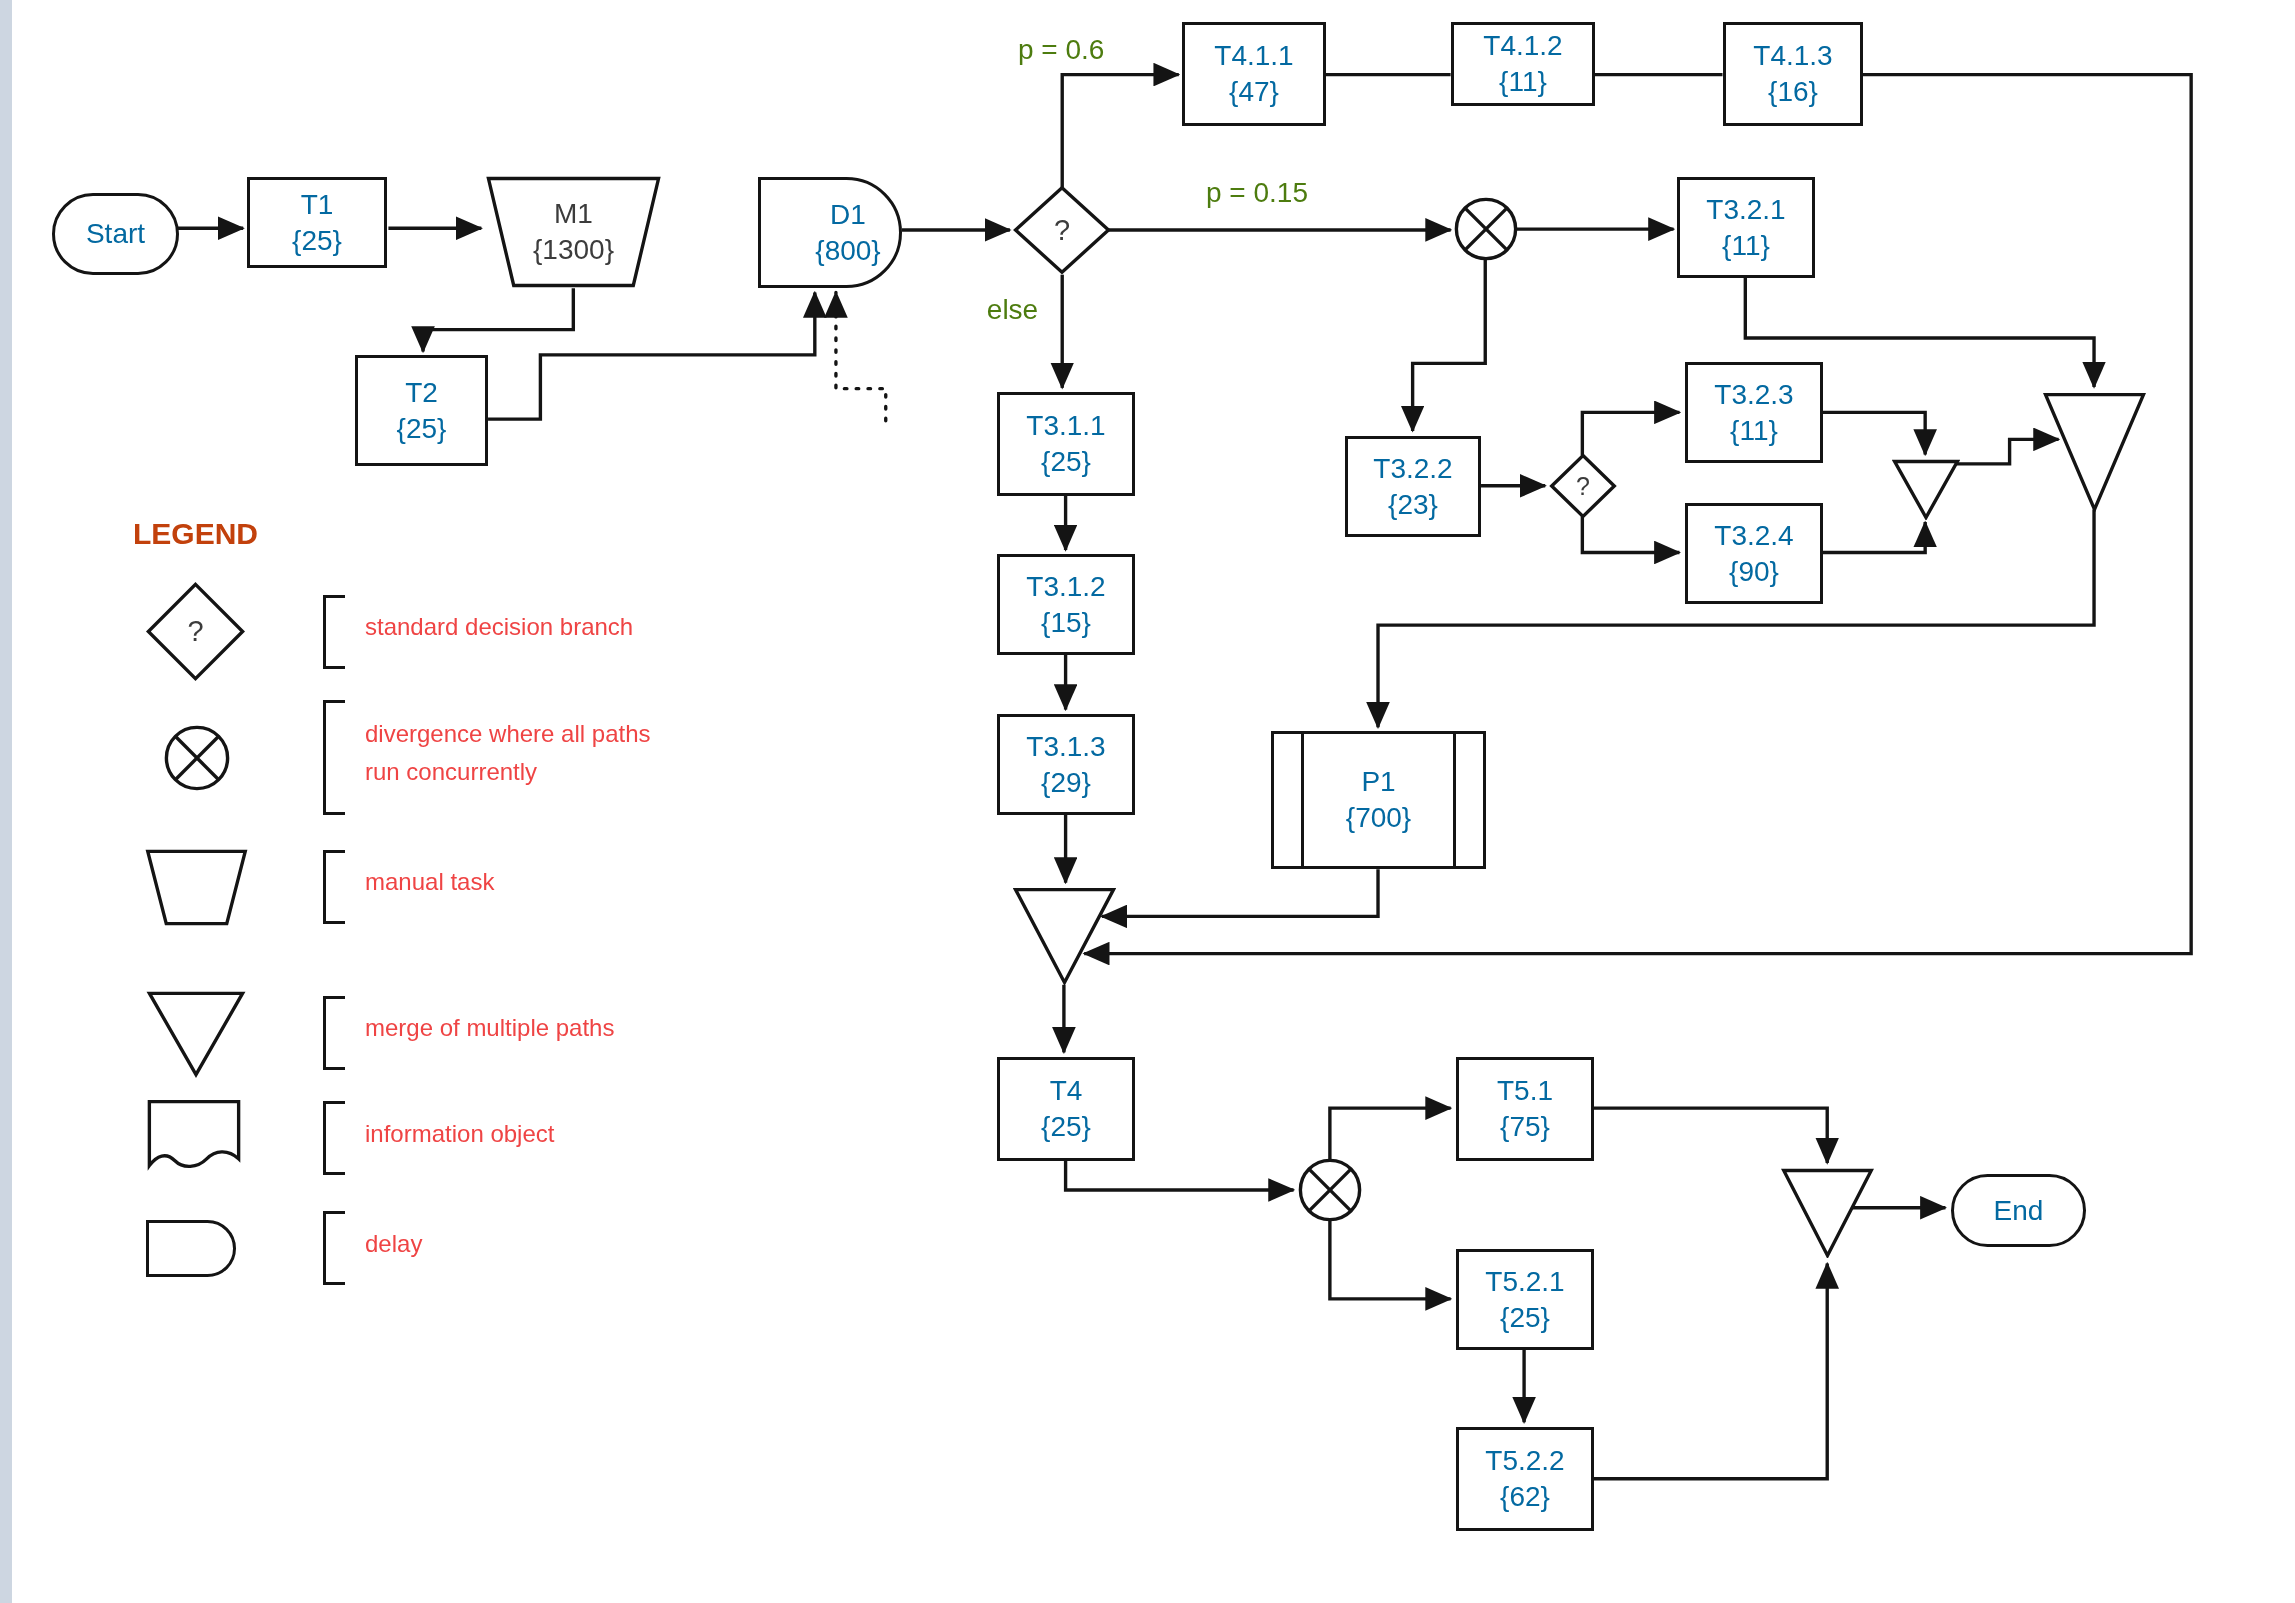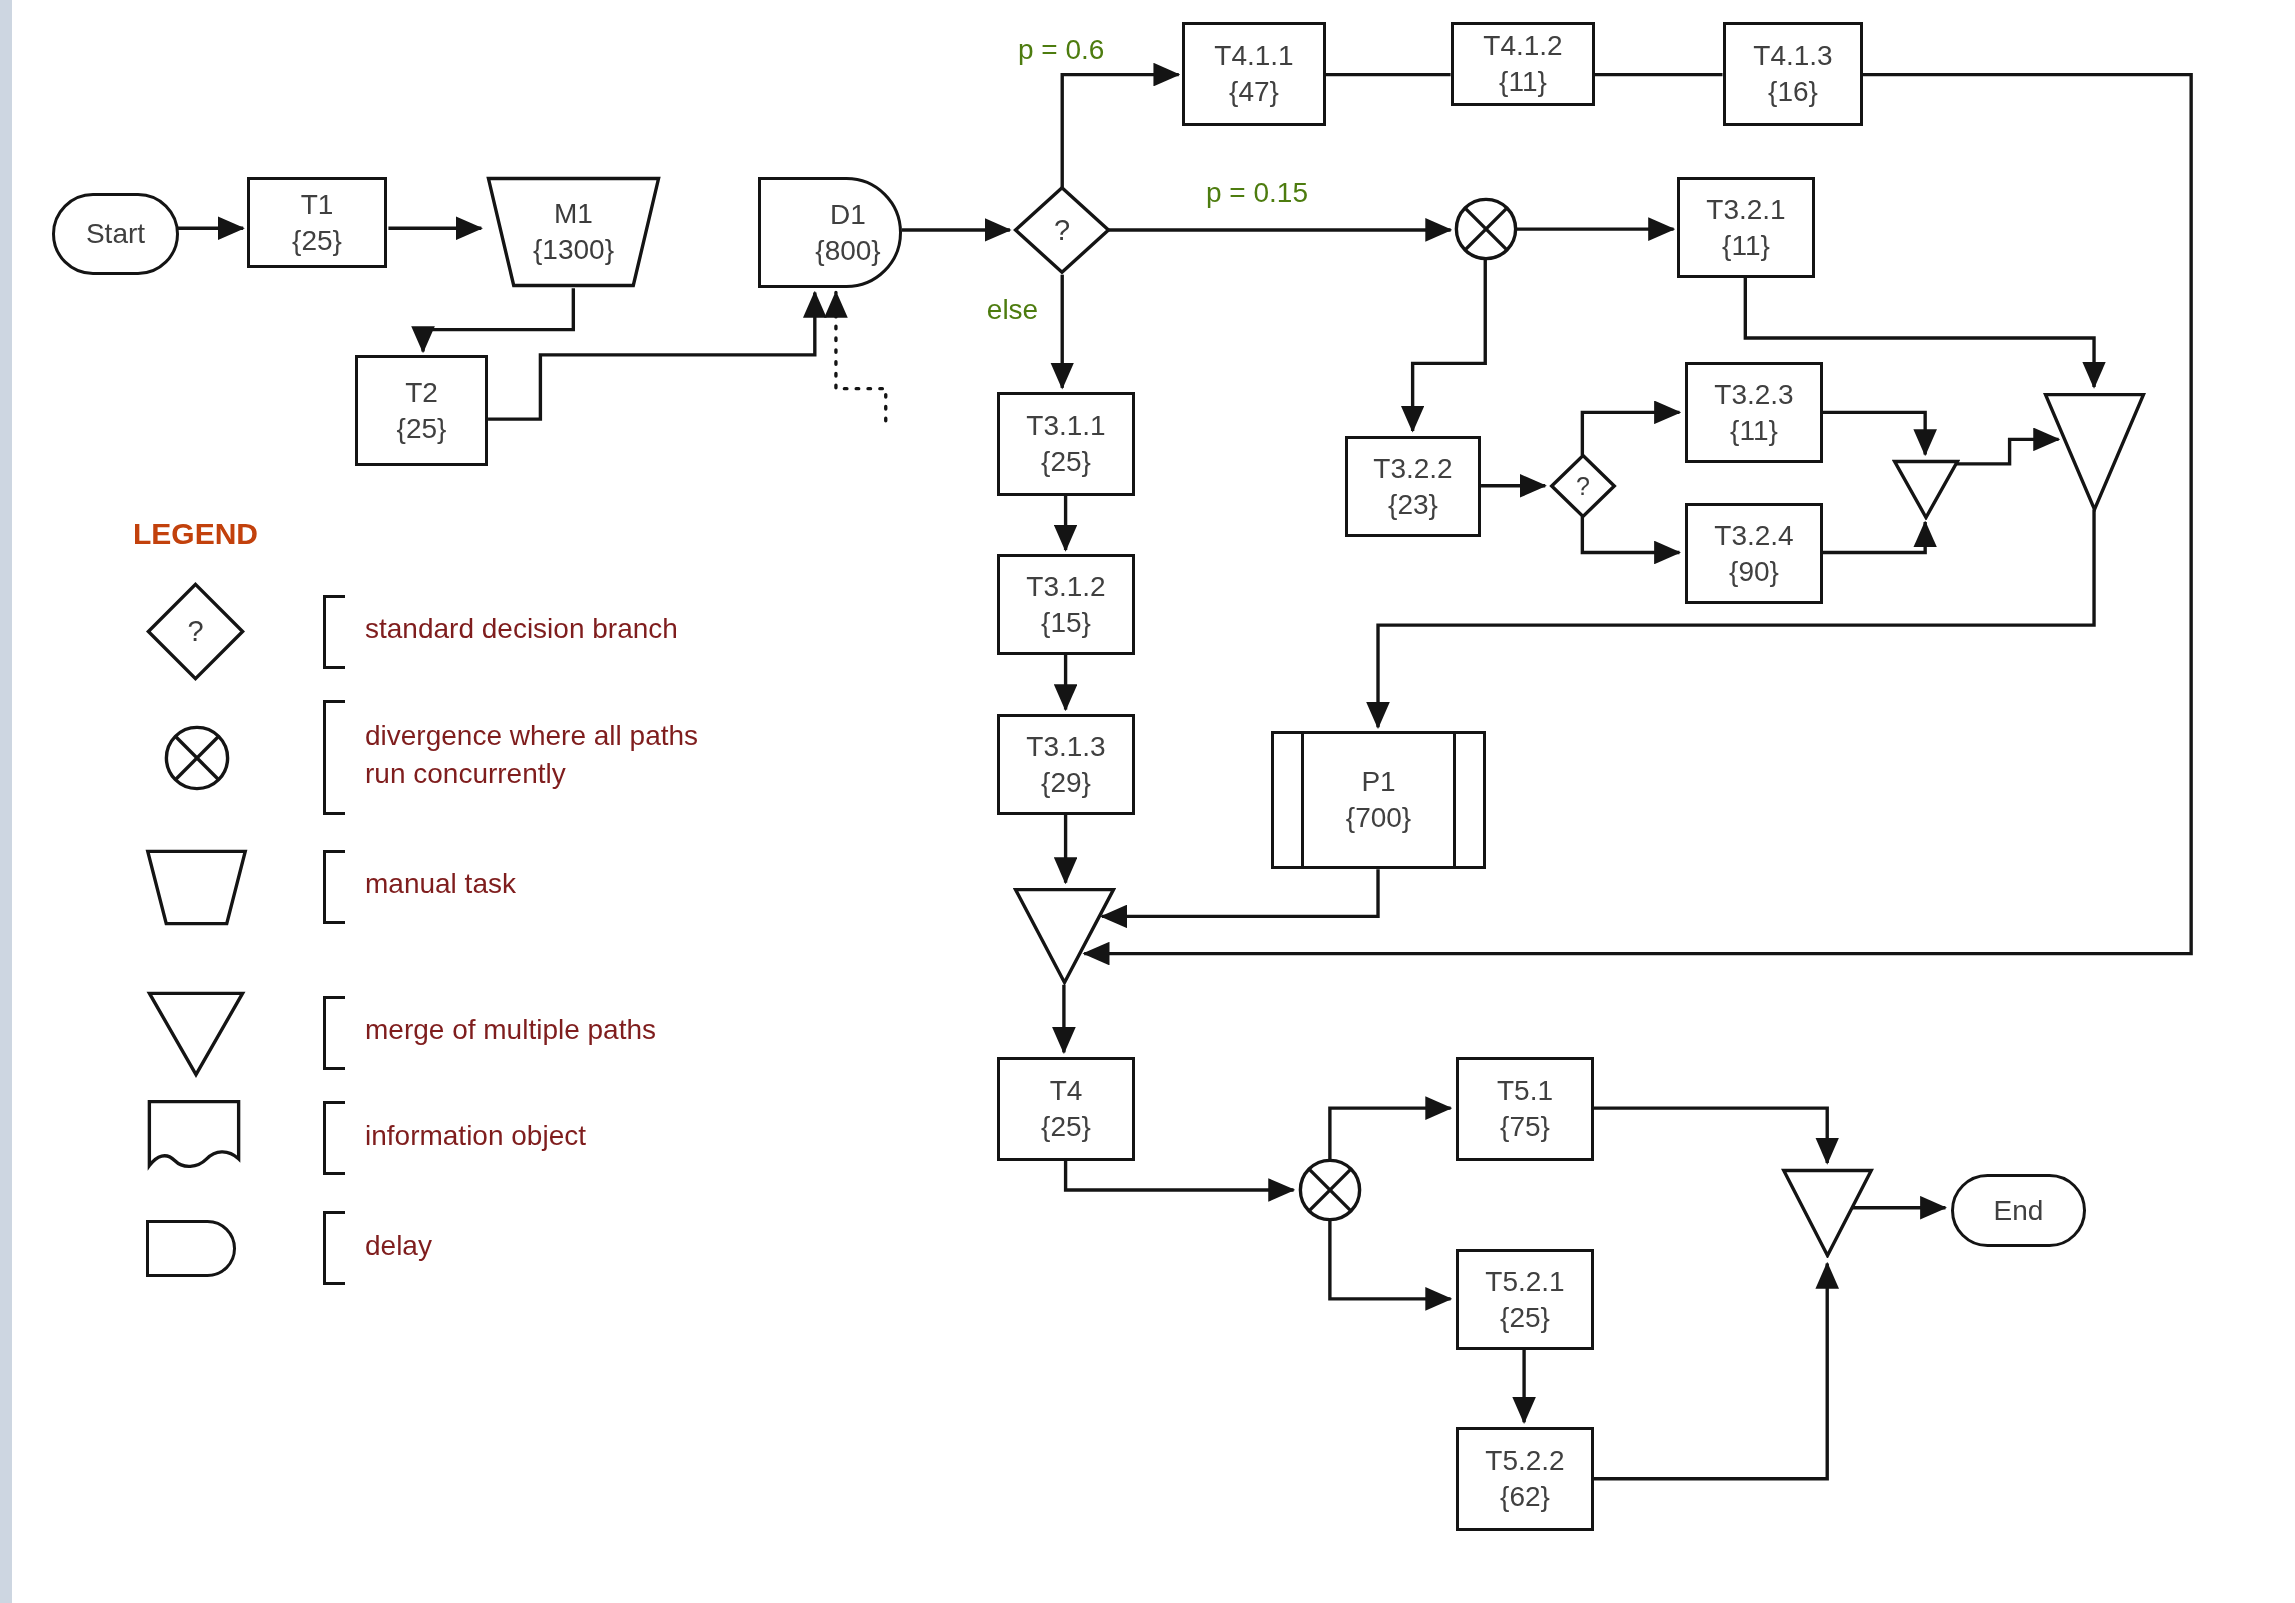--- a/index.html
+++ b/index.html
@@ -2,34 +2,34 @@
 <html style="font-size:13.5px"><head>
 <meta charset="utf-8">
 <style>
   html,body{margin:0;padding:0;background:#ffffff;}
   #canvas{position:relative;width:2295px;height:1604px;background:#ffffff;overflow:hidden;
           font-family:"Liberation Sans", sans-serif;color:#3c3c3c;}
   #left-strip{position:absolute;left:0;top:0;width:12px;height:1604px;background:#cdd6e1;}
   svg.edges{position:absolute;left:0;top:0;z-index:1;}
   .node{position:absolute;background:#fff;border:3.4px solid #141414;box-sizing:border-box;
         display:flex;flex-direction:column;align-items:center;justify-content:center;
-        font-size:28px;line-height:36px;color:#404040;text-align:center;z-index:2;}
+        font-size:28px;line-height:36px;color:#0369a1;text-align:center;z-index:2;}
   .pill{border-radius:41px;}
   .delay{border-radius:0 56px 56px 0;padding-left:36px;}
   .delay-sm{border-radius:0 29px 29px 0;position:absolute;background:#fff;border:3.4px solid #141414;box-sizing:border-box;z-index:2;}
   .shape{position:absolute;z-index:2;}
   .shape svg{display:block;}
   .qmark{position:absolute;left:0;top:0;width:100%;height:100%;display:flex;align-items:center;justify-content:center;
           font-size:29px;color:#3c3c3c;}
   .pbar{position:absolute;top:0;bottom:0;width:3.4px;background:#141414;}
   .edge-label{position:absolute;font-size:28px;color:#4d7c0f;z-index:3;white-space:nowrap;}
   .legend-title{position:absolute;font-size:30px;font-weight:bold;color:#c2410c;z-index:3;}
   .bracket{position:absolute;width:22px;box-sizing:border-box;z-index:2;
            border-left:3.4px solid #141414;border-top:3.4px solid #141414;border-bottom:3.4px solid #141414;}
-  .legend-text{position:absolute;font-size:28px;color:#7f1d1d;z-index:3;white-space:nowrap;}
+  .legend-text{position:absolute;font-size:24px;color:#ef4444;z-index:3;white-space:nowrap;}
 </style>
 </head>
 <body>
 
 <div id="canvas">
   <div id="left-strip"></div>
 
   <svg class="edges" width="2295" height="1604" viewBox="0 0 2718 1899">
     <defs>
       <marker id="ah" viewBox="0 0 8 7" refX="7.5" refY="3.5" markerWidth="8" markerHeight="7" orient="auto" markerUnits="strokeWidth">

